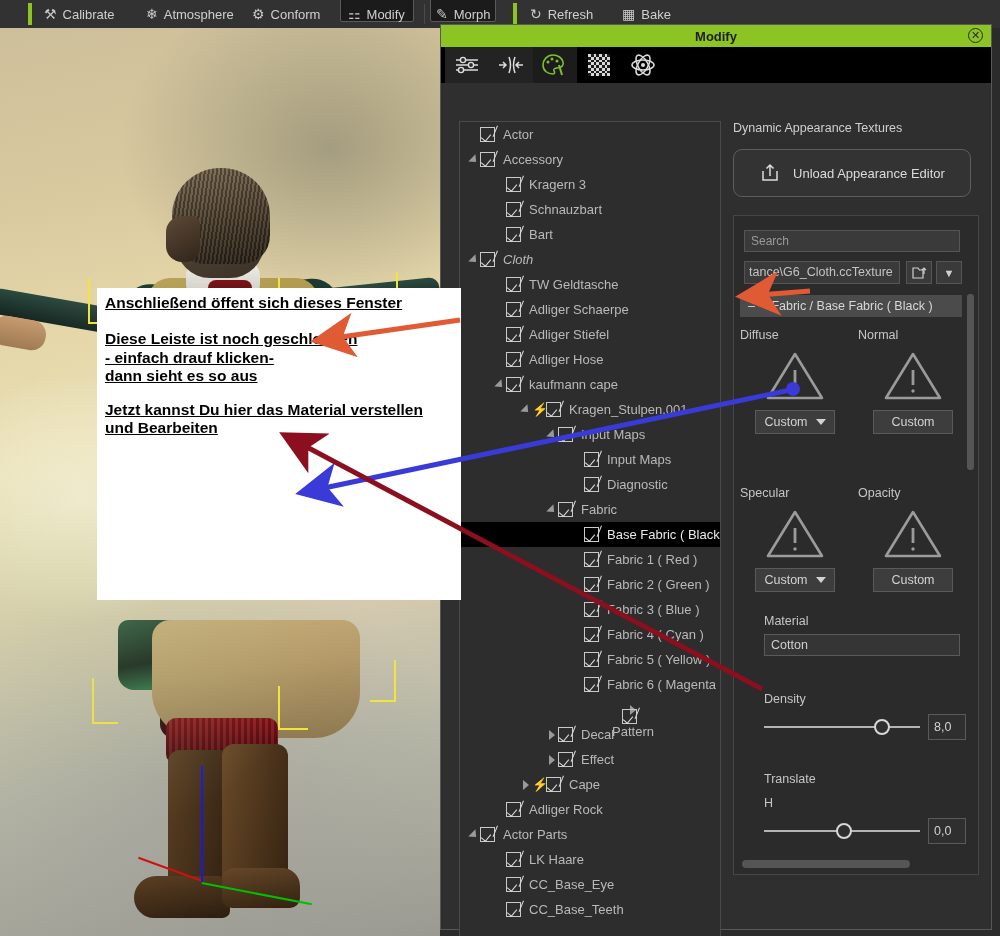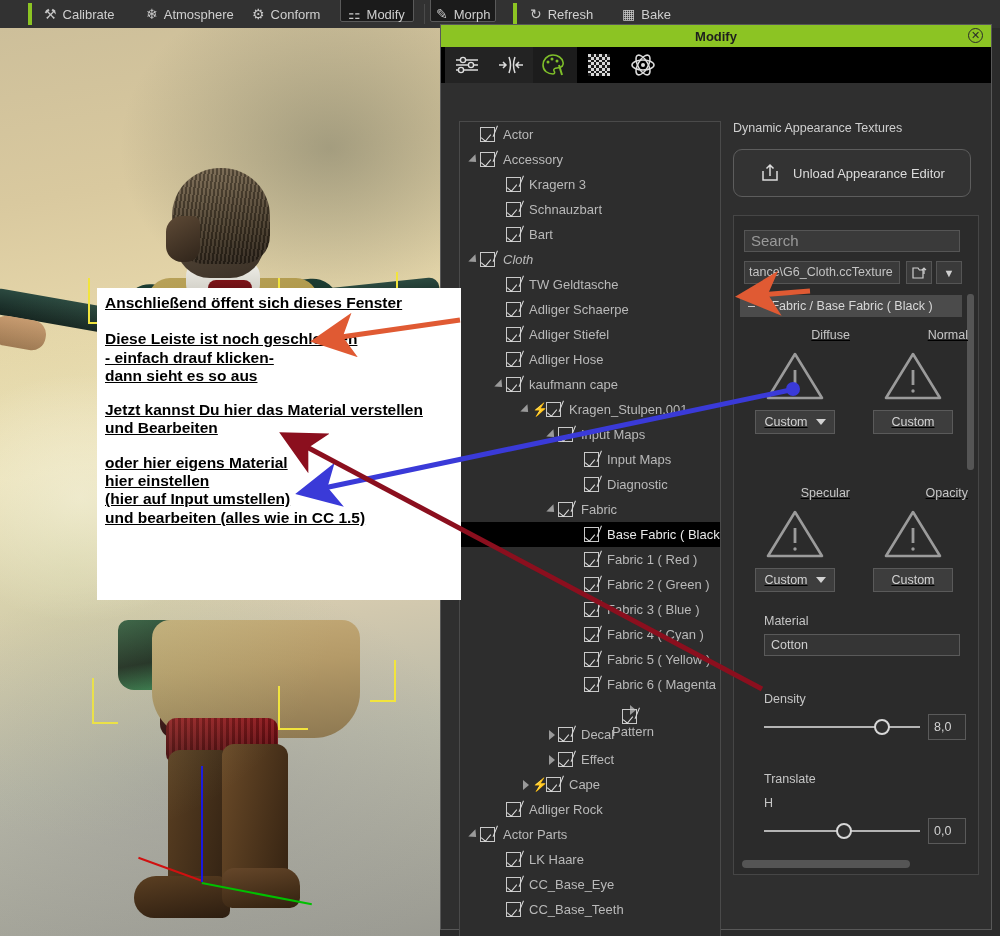--- a/index.html
+++ b/index.html
@@ -179,41 +179,41 @@
     width:238px; height:48px; border:1px solid #5d5d5d; border-radius:9px;
     background:#333; display:flex; align-items:center; justify-content:center; gap:12px;
     color:#dcdcdc; font-size:13px; cursor:pointer;
   }
   #tex-box{
     margin-top:18px; width:246px; height:660px; background:#2b2b2b;
     border:1px solid #464646; position:relative; overflow:hidden;
   }
   #search-input{
     position:absolute; left:10px; top:14px; width:216px; height:22px;
-    background:#3a3a3a; border:1px solid #555; color:#9a9a9a; font-size:15px;
+    background:#3a3a3a; border:1px solid #555; color:#9a9a9a; font-size:12px;
     padding:0 6px; line-height:20px;
   }
   #path-field{
     position:absolute; left:10px; top:45px; width:156px; height:23px;
     background:#3a3a3a; border:1px solid #555; color:#c3c3c3; font-size:12.5px;
     padding:0 4px; line-height:21px; overflow:hidden; white-space:nowrap;
   }
   .mini-btn{
     position:absolute; top:45px; height:23px; width:26px; background:#3a3a3a;
     border:1px solid #555; display:flex; align-items:center; justify-content:center;
     color:#cfcfcf; font-size:11px; cursor:pointer;
   }
   #section-header{
     position:absolute; left:6px; top:79px; width:222px; height:22px;
     background:#4b4b4b; color:#d8d8d8; font-size:12.5px;
     display:flex; align-items:center; cursor:pointer;
   }
   #section-header .minus{ margin-left:8px; width:12px; }
   #section-header .htxt{ flex:1; text-align:center; padding-right:18px; }
-  .slot{ position:absolute; width:110px; text-align:right;text-decoration:underline; }
+  .slot{ position:absolute; width:110px; text-align:left; }
   .slot .cap{ color:#c6c6c6; font-size:12.5px; margin-bottom:6px; }
   .warn{ width:62px; height:54px; margin:0 auto 8px; position:relative; }
   .warn svg{ display:block; }
   .dd{
     width:80px; height:24px; margin:0 auto; background:#3d3d3d; border:1px solid #5a5a5a;
     color:#d2d2d2; font-size:12.5px; display:flex; align-items:center;
     justify-content:center; gap:8px; cursor:pointer;
   }
   .dd .car{ border-left:5px solid transparent; border-right:5px solid transparent;
     border-top:6px solid #d2d2d2; }
@@ -318,26 +318,20 @@
     <div class="ann-line">Anschließend öffent sich dieses Fenster</div>
   </div>
   <div class="blk">
     <div class="ann-line">Diese Leiste ist noch geschlossen</div>
     <div class="ann-line">- einfach drauf klicken-</div>
     <div class="ann-line">dann sieht es so aus</div>
   </div>
   <div class="blk">
     <div class="ann-line">Jetzt kannst Du hier das Material verstellen</div>
     <div class="ann-line">und Bearbeiten</div>
-  </div>
-  <div class="blk">
-    <div class="ann-line">oder hier eigens Material</div>
-    <div class="ann-line">hier einstellen</div>
-    <div class="ann-line">(hier auf Input umstellen)</div>
-    <div class="ann-line">und bearbeiten (alles wie in CC 1.5)</div>
   </div>
 </div>
 
 <svg class="arrow-layer">
   <defs>
     <marker id="mo" markerWidth="9" markerHeight="9" refX="7" refY="4.5" orient="auto">
       <path d="M9,4.5 L0,0 L2.4,4.5 L0,9 Z" fill="#e05a33"></path>
     </marker>
     <marker id="mb" markerWidth="9" markerHeight="9" refX="7" refY="4.5" orient="auto">
       <path d="M9,4.5 L0,0 L2.4,4.5 L0,9 Z" fill="#3a3ad8"></path>

